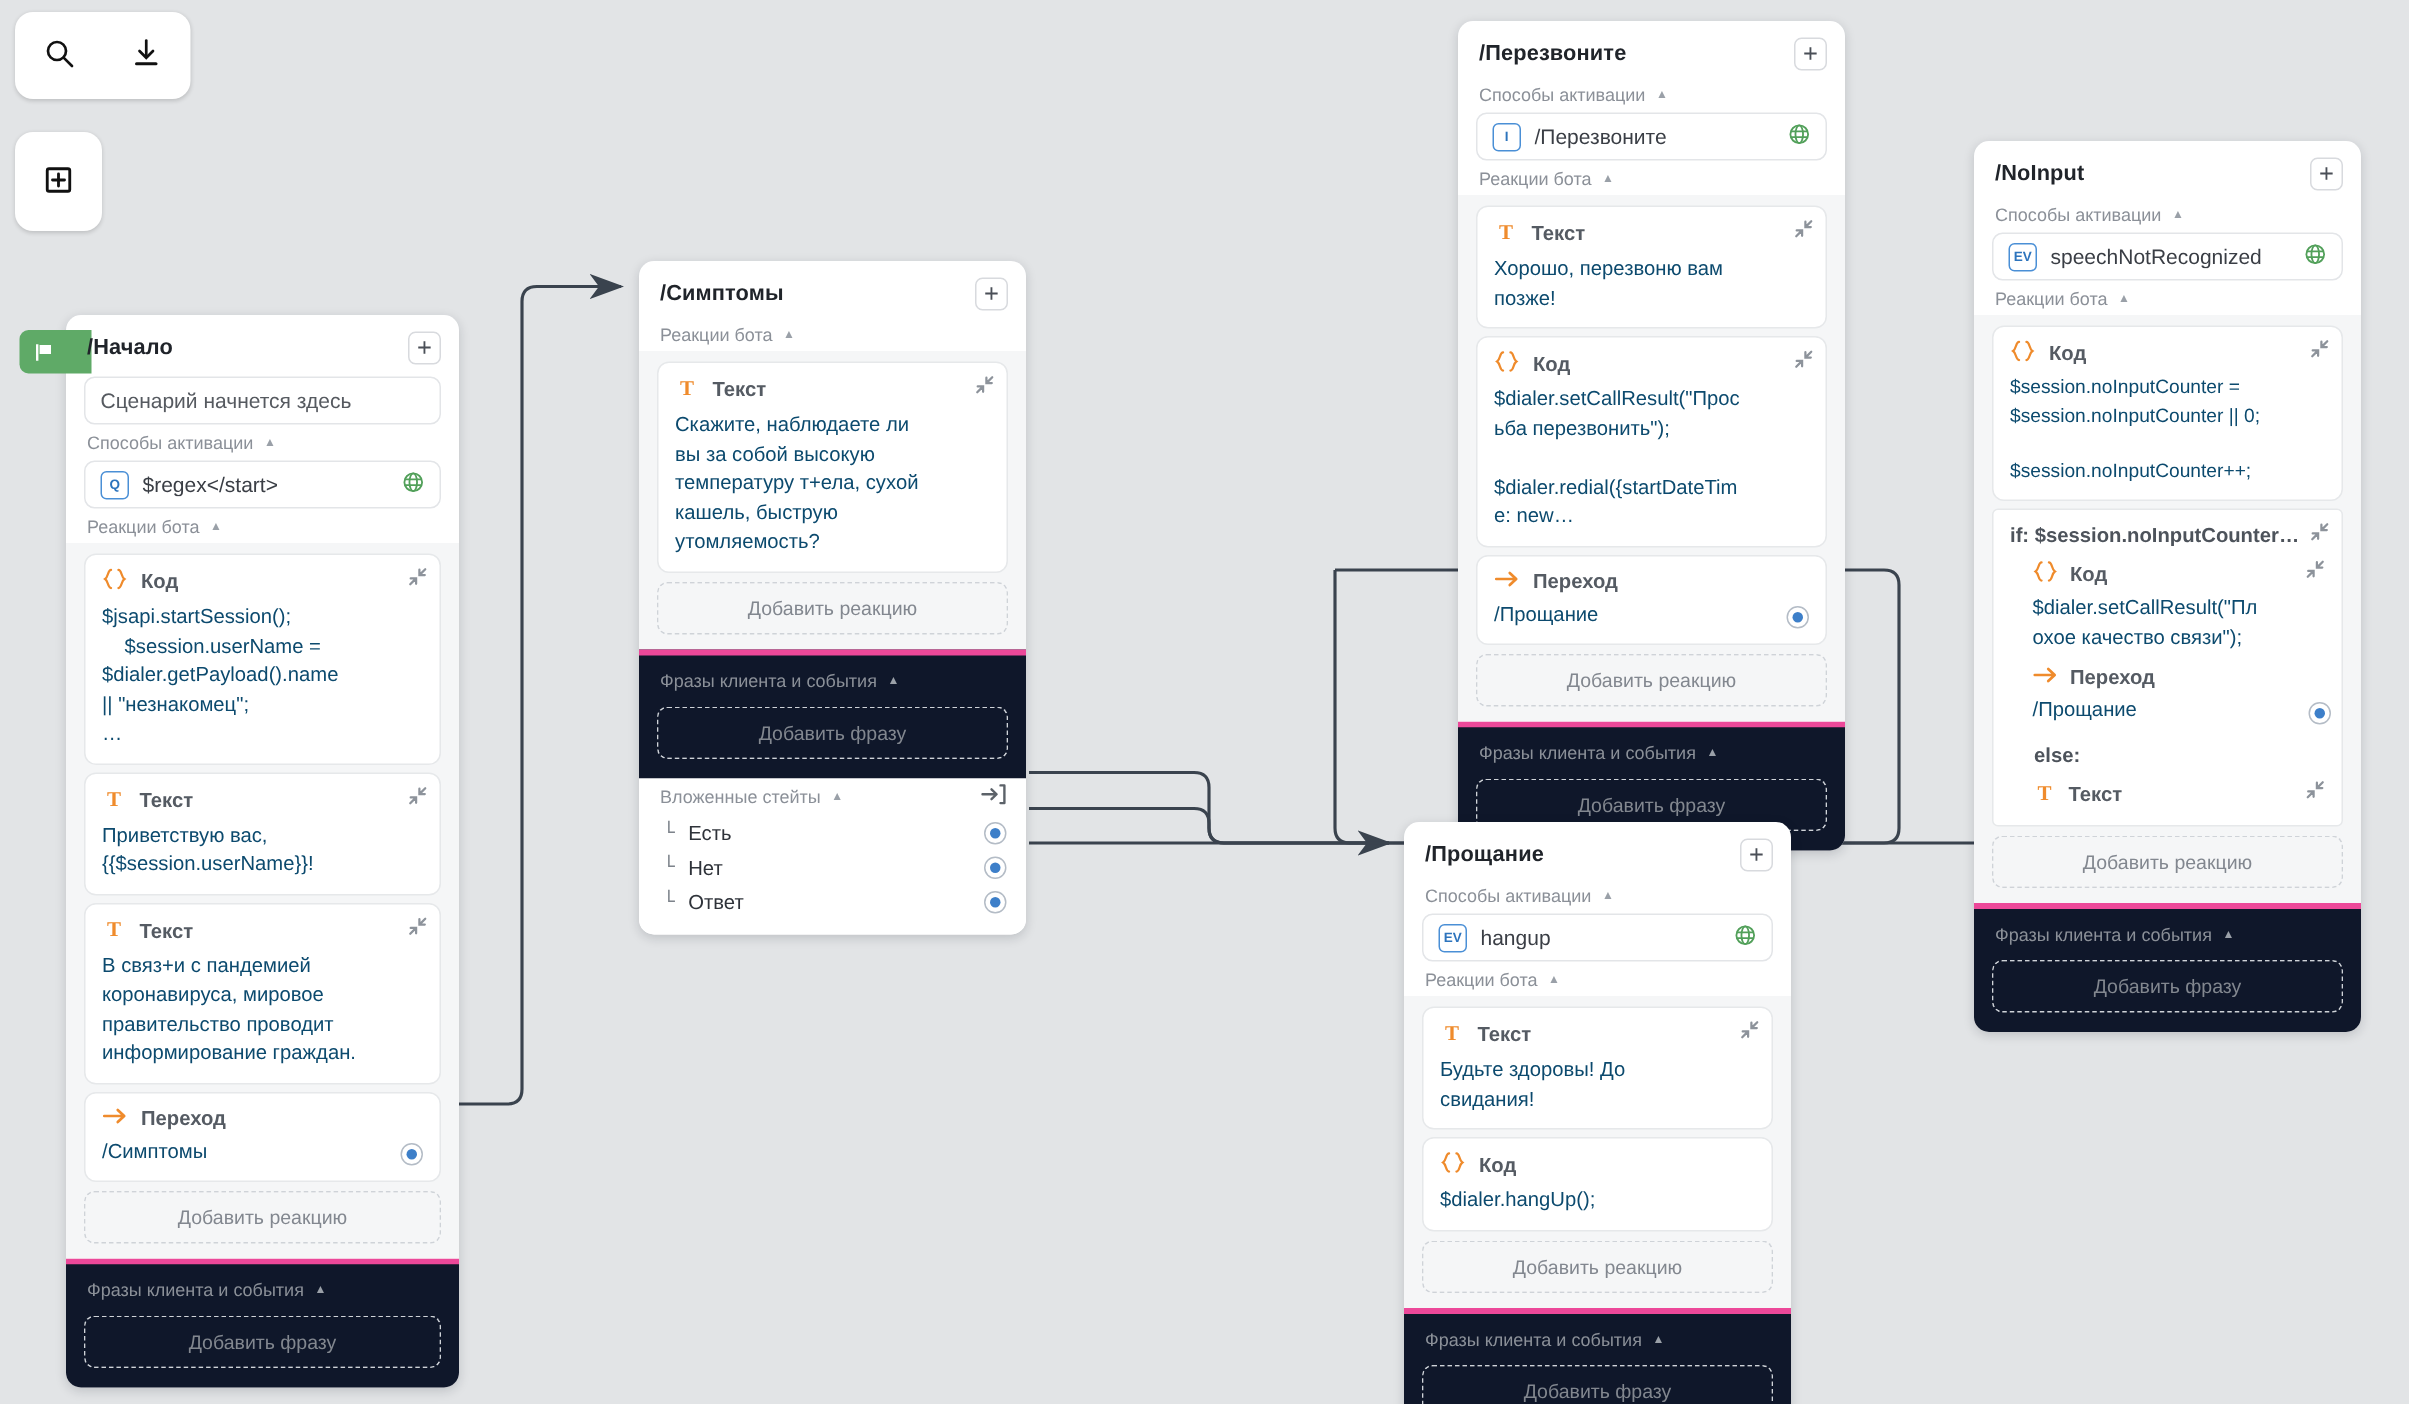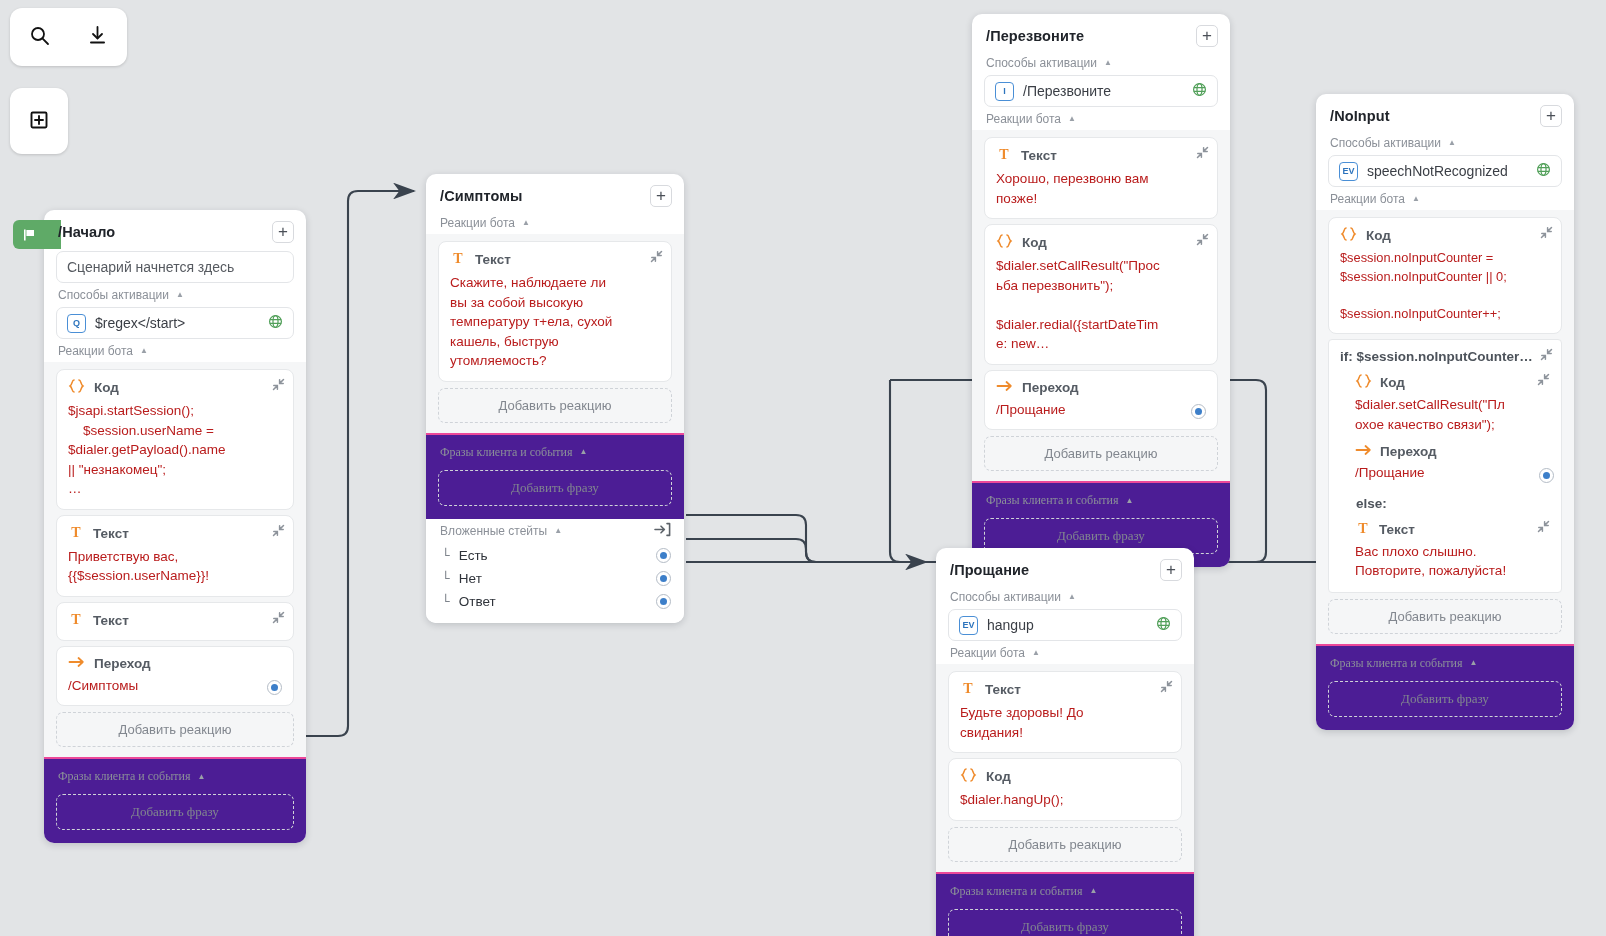--- a/index.html
+++ b/index.html
@@ -69,35 +69,35 @@
   }
   .pill-text { flex: 1 1 auto; overflow: hidden; white-space: nowrap; text-overflow: ellipsis; }
 
   .reactions { background: #f5f6f7; padding: 2px 0 8px; border-radius: 0; }
   .card {
     margin: 5px 12px; background: #fff; border: 1px solid #e6e8ea; border-radius: 8px;
     padding: 8px 11px 10px; position: relative;
   }
   .card-head { display: flex; align-items: center; gap: 9px; }
   .card-type { font-weight: bold; font-size: 13.5px; color: #555b63; }
-  .card-body { font-size: 13.5px; color: #b91c1c; line-height: 19.5px; margin-top: 4px; white-space: pre-wrap; word-break: break-word; }
+  .card-body { font-size: 13.5px; color: #0c4a6e; line-height: 19.5px; margin-top: 4px; white-space: pre-wrap; word-break: break-word; }
   .collapse-ico { position: absolute; right: 8px; top: 8px; cursor: pointer; }
 
   .transition-row { display: flex; align-items: flex-end; justify-content: space-between; }
   .port {
     width: 15px; height: 15px; border-radius: 50%; border: 1.3px solid #b4bcc6;
     background: #fff; display: flex; align-items: center; justify-content: center; flex: 0 0 auto;
   }
   .port i { width: 7px; height: 7px; border-radius: 50%; background: #3d7fc9; display: block; }
 
   .add-dashed {
     margin: 6px 12px 2px; border: 1px dashed #cfd3d8; border-radius: 7px;
     text-align: center; font-size: 13px; color: #82878f; padding: 9px 0; cursor: pointer;
   }
-  .phrases { background: #4c1d95; border-top: 2px solid #ec4899; padding: 7px 0 11px; border-radius: 0 0 10px 10px; font-family: Liberation Serif, serif; }
+  .phrases { background: #0f172a; border-top: 4px solid #ec4899; padding: 7px 0 11px; border-radius: 0 0 10px 10px; }
   .nested { background: #fff; padding: 0 0 10px; border-radius: 0 0 10px 10px; }
   .nested-row {
     display: flex; align-items: center; justify-content: space-between;
     padding: 4px 13px 4px 16px; font-size: 13.5px; color: #2f333a; cursor: pointer;
   }
   .nested-name { display: flex; align-items: center; gap: 9px; }
   .elbow { color: #7d838b; font-size: 13px; font-family: "DejaVu Sans Mono", monospace; }
 
   .cond-card { margin: 5px 12px; background:#fff; border:1px solid #e6e8ea; border-radius:4px; padding: 9px 11px 11px; position: relative; }
   .cond-head { font-weight: bold; font-size: 13.5px; color: #4d535b; white-space: nowrap; overflow: hidden; text-overflow: ellipsis; padding-right: 16px; }
@@ -251,20 +251,24 @@
           </svg>
         </span>
         <div class="card-head">
           <span>
             <svg width="16" height="16" viewBox="0 0 16 16">
                 <text x="8" y="13" font-size="14" font-weight="bold" font-family="Liberation Serif, serif" fill="#ef8b2c" text-anchor="middle">T</text>
               </svg>
           </span>
           <span class="card-type">Текст</span>
         </div>
+        <div class="card-body">В связ+и с пандемией
+коронавируса, мировое
+правительство проводит
+информирование граждан.</div>
       </div>
 
       <div class="card">
         <div class="card-head">
           <span>
             <svg width="17" height="14" viewBox="0 0 17 14" fill="none" stroke="#ef8b2c" stroke-width="1.8" stroke-linecap="round" stroke-linejoin="round">
               <path d="M1.5 7 H14.5 M10.5 3 L14.8 7 L10.5 11"></path>
             </svg>
           </span>
           <span class="card-type">Переход</span>
@@ -633,22 +637,20 @@
             </svg>
           </span>
           <div class="card-head">
             <span>
               <svg width="16" height="16" viewBox="0 0 16 16">
                   <text x="8" y="13" font-size="14" font-weight="bold" font-family="Liberation Serif, serif" fill="#ef8b2c" text-anchor="middle">T</text>
                 </svg>
             </span>
             <span class="card-type">Текст</span>
           </div>
-          <div class="card-body">Вас плохо слышно.
-Повторите, пожалуйста!</div>
         </div>
       </div>
 
       <div class="add-dashed">Добавить реакцию</div>
     </div>
     <div class="phrases">
       <div class="section-label">
         <span>Фразы клиента и события</span>
         <span class="caret">▲</span>
       </div>

